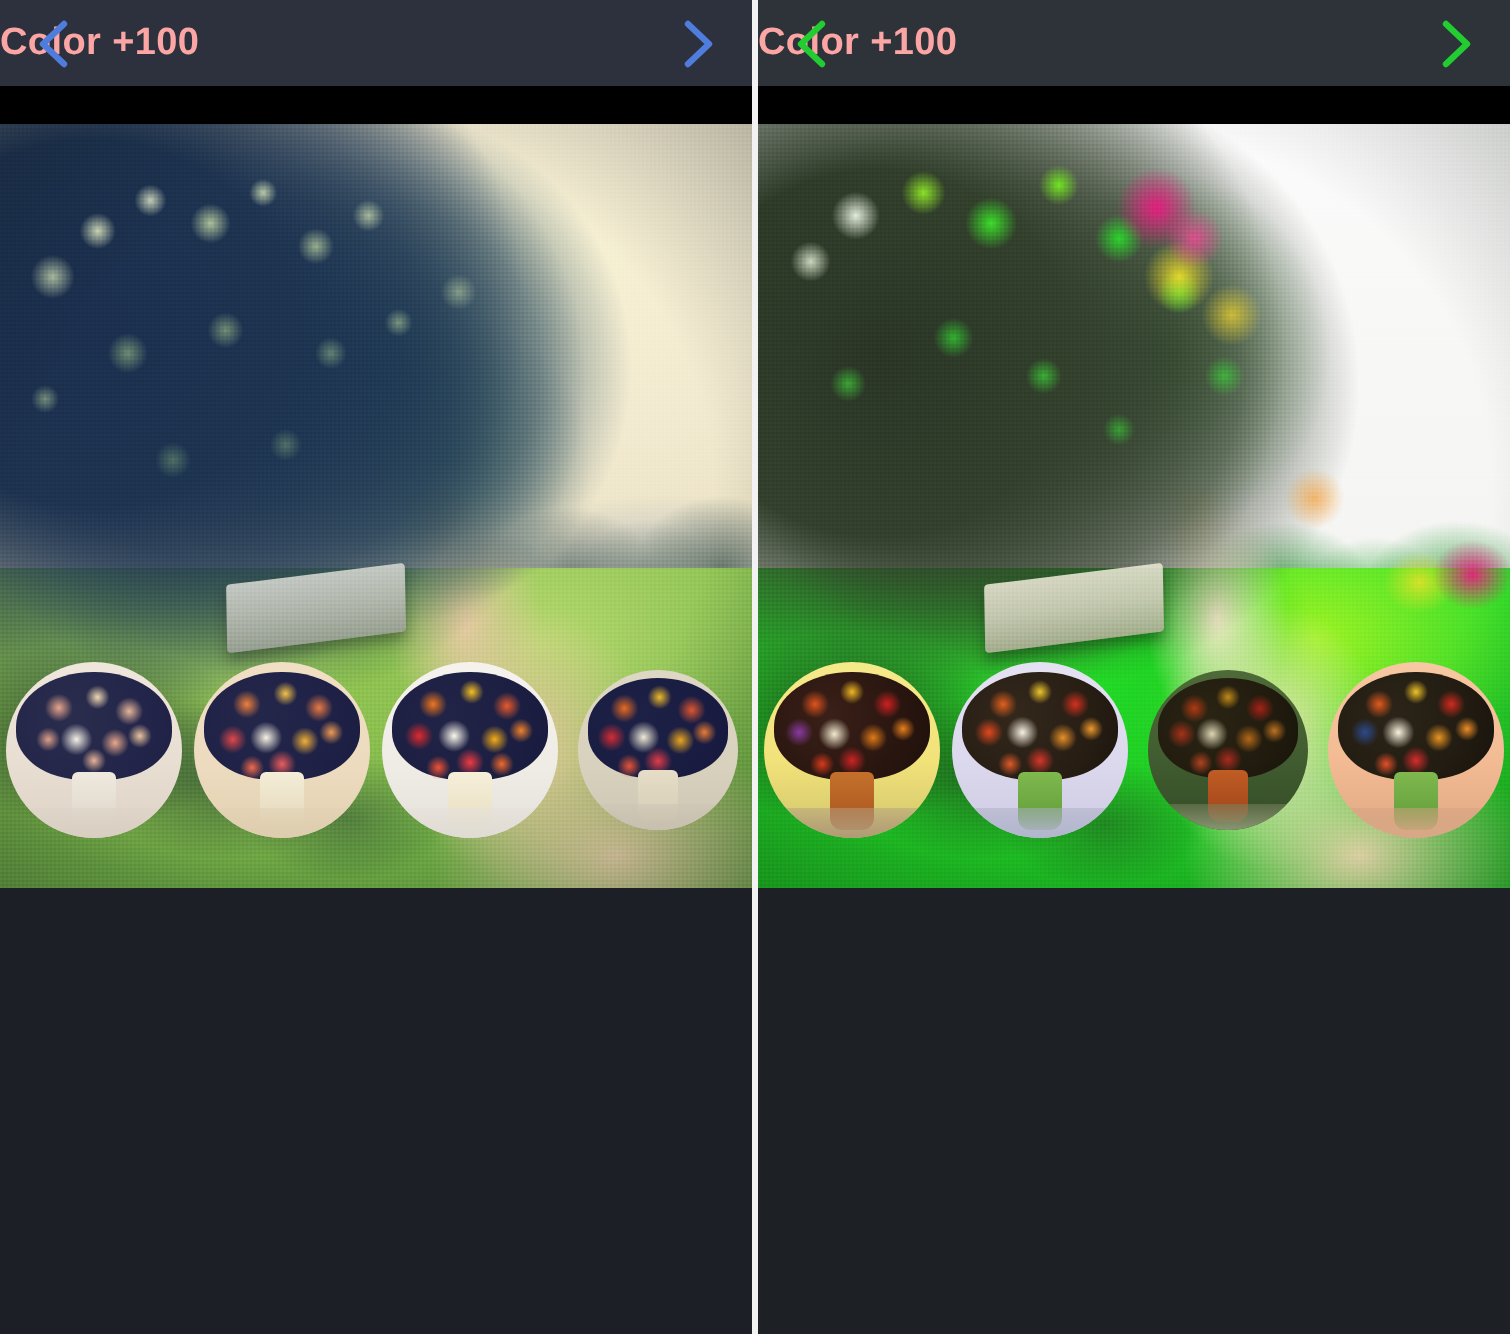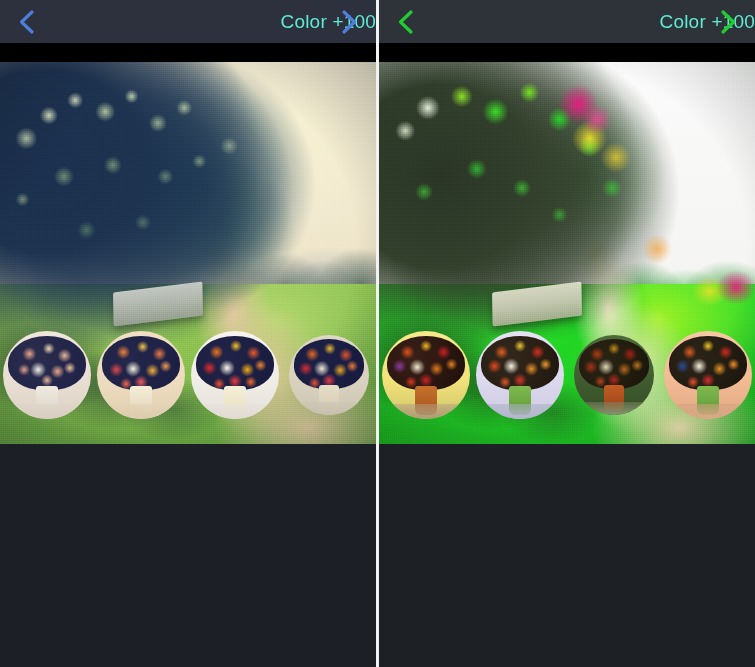--- a/index.html
+++ b/index.html
@@ -18,23 +18,23 @@
   
   .header {
     height: 43px; flex: 0 0 43px;
     display: flex; align-items: center; justify-content: space-between;
     padding: 0 14px;
     position: relative;
   }
   .panel.left  .header { background: #2c313d; }
   .panel.right .header { background: #2d3338; }
   .header-title {
-    position: absolute; left: 0; right: 0; text-align: right;
-    font-size: 19px; color: #5eead4; letter-spacing: .2px;
-    font-family: "Liberation Sans", sans-serif; font-weight: 400;
+    position: absolute; left: 0; right: 0; text-align: left;
+    font-size: 19px; color: #fca5a5; letter-spacing: .2px;
+    font-family: "Liberation Sans", sans-serif; font-weight: 700;
     pointer-events: none;
   }
   .chev { width: 26px; height: 30px; position: relative; z-index: 2; cursor: pointer; }
   .chev svg { display:block; width: 26px; height: 30px; }
 
   
   .stage { flex: 1 1 auto; background:#000; position: relative; }
   .photo-wrap {
     position: absolute; left: 0; right: 0; top: 19px; height: 382px;
     overflow: hidden; background:#000;

